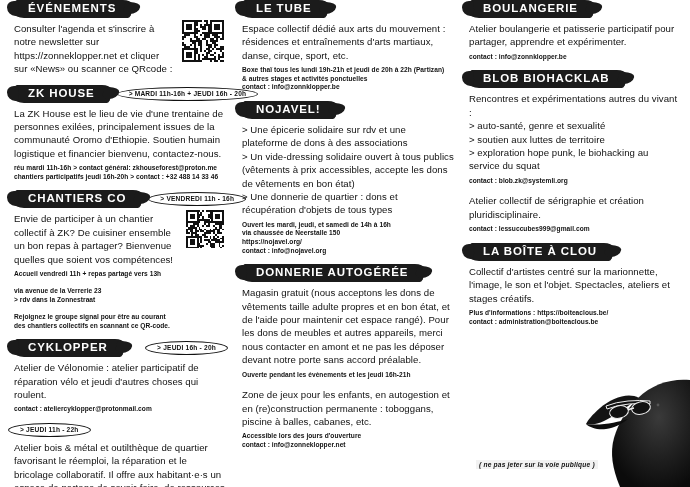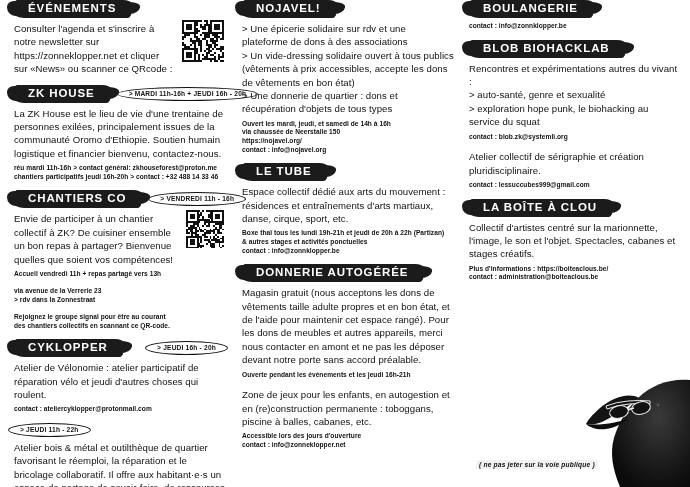--- a/index.html
+++ b/index.html
@@ -675,57 +675,57 @@
             <div class="body">
               <p>Atelier bois &amp; métal et outilthèque de quartier favorisant le réemploi, la réparation et le bricolage collaboratif. Il offre aux habitant·e·s un espace de partage de savoir-faire, de ressources et de solidarité.</p>
             </div>
           </div>
         </div>
       </div>
     </div>
   <div class="col col-mid" id="col-mid">
       <div class="section">
         <div class="banner-row">
+          <div class="banner">LE TUBE</div>
+        </div>
+        <div class="">
+          <div class="txt">
+            <div class="body">
+              <p>Espace collectif dédié aux arts du mouvement : résidences et entraînements d'arts martiaux, danse, cirque, sport, etc.</p>
+            </div>
+            <div class="fine">
+              <p>Boxe thaï tous les lundi 19h-21h et jeudi de 20h à 22h (Partizan)</p>
+              <p>&amp; autres stages et activités ponctuelles</p>
+              <p>contact : info@zonnklopper.be</p>
+            </div>
+          </div>
+        </div>
+      </div>
+      <div class="section">
+        <div class="banner-row">
           <div class="banner">NOJAVEL!</div>
         </div>
         <div class="">
           <div class="txt">
             <div class="body">
               <p>&gt; Une épicerie solidaire sur rdv et une plateforme de dons à des associations</p>
               <p>&gt; Un vide-dressing solidaire ouvert à tous publics (vêtements à prix accessibles, accepte les dons de vêtements en bon état)</p>
               <p>&gt; Une donnerie de quartier : dons et récupération d'objets de tous types</p>
             </div>
             <div class="fine">
               <p>Ouvert les mardi, jeudi, et samedi de 14h à 16h</p>
               <p>via chaussée de Neerstalle 150</p>
               <p>https://nojavel.org/</p>
               <p>contact : info@nojavel.org</p>
             </div>
           </div>
         </div>
       </div>
       <div class="section">
         <div class="banner-row">
-          <div class="banner">LE TUBE</div>
-        </div>
-        <div class="">
-          <div class="txt">
-            <div class="body">
-              <p>Espace collectif dédié aux arts du mouvement : résidences et entraînements d'arts martiaux, danse, cirque, sport, etc.</p>
-            </div>
-            <div class="fine">
-              <p>Boxe thaï tous les lundi 19h-21h et jeudi de 20h à 22h (Partizan)</p>
-              <p>&amp; autres stages et activités ponctuelles</p>
-              <p>contact : info@zonnklopper.be</p>
-            </div>
-          </div>
-        </div>
-      </div>
-      <div class="section">
-        <div class="banner-row">
           <div class="banner">DONNERIE AUTOGÉRÉE</div>
         </div>
         <div class="">
           <div class="txt">
             <div class="body">
               <p>Magasin gratuit (nous acceptons les dons de vêtements taille adulte propres et en bon état, et de l'aide pour maintenir cet espace rangé). Pour les dons de meubles et autres appareils, merci nous contacter en amont et ne pas les déposer devant notre porte sans accord préalable.</p>
             </div>
             <div class="fine">
               <p>Ouverte pendant les évènements et les jeudi 16h-21h</p>
             </div>
@@ -746,35 +746,39 @@
         </div>
       </div>
     </div>
   <div class="col col-right" id="col-right">
       <div class="section">
         <div class="banner-row">
           <div class="banner">BOULANGERIE</div>
         </div>
         <div class="">
           <div class="txt">
+            <div class="body">
+              <p>Atelier boulangerie et patisserie participatif pour partager, apprendre et expérimenter.</p>
+            </div>
             <div class="fine">
               <p>contact : info@zonnklopper.be</p>
             </div>
           </div>
         </div>
       </div>
       <div class="section">
         <div class="banner-row">
           <div class="banner">BLOB BIOHACKLAB</div>
         </div>
         <div class="">
           <div class="txt">
             <div class="body">
               <p>Rencontres et expérimentations autres du vivant :</p>
               <p>&gt; auto-santé, genre et sexualité</p>
+              <p>&gt; soutien aux luttes de territoire</p>
               <p>&gt; exploration hope punk, le biohacking au service du squat</p>
             </div>
             <div class="fine">
               <p>contact : blob.zk@systemli.org</p>
             </div>
           </div>
         </div>
       </div>
       <div class="section">
         <div class="">
@@ -788,21 +792,21 @@
           </div>
         </div>
       </div>
       <div class="section">
         <div class="banner-row">
           <div class="banner">LA BOÎTE À CLOU</div>
         </div>
         <div class="">
           <div class="txt">
             <div class="body">
-              <p>Collectif d'artistes centré sur la marionnette, l'image, le son et l'objet. Spectacles, cabanes et stages créatifs.</p>
+              <p>Collectif d'artistes centré sur la marionnette, l'image, le son et l'objet. Spectacles, ateliers et stages créatifs.</p>
             </div>
             <div class="fine">
               <p>Plus d'informations : https://boiteaclous.be/</p>
               <p>contact : administration@boiteaclous.be</p>
             </div>
           </div>
         </div>
       </div>
     </div>
 

